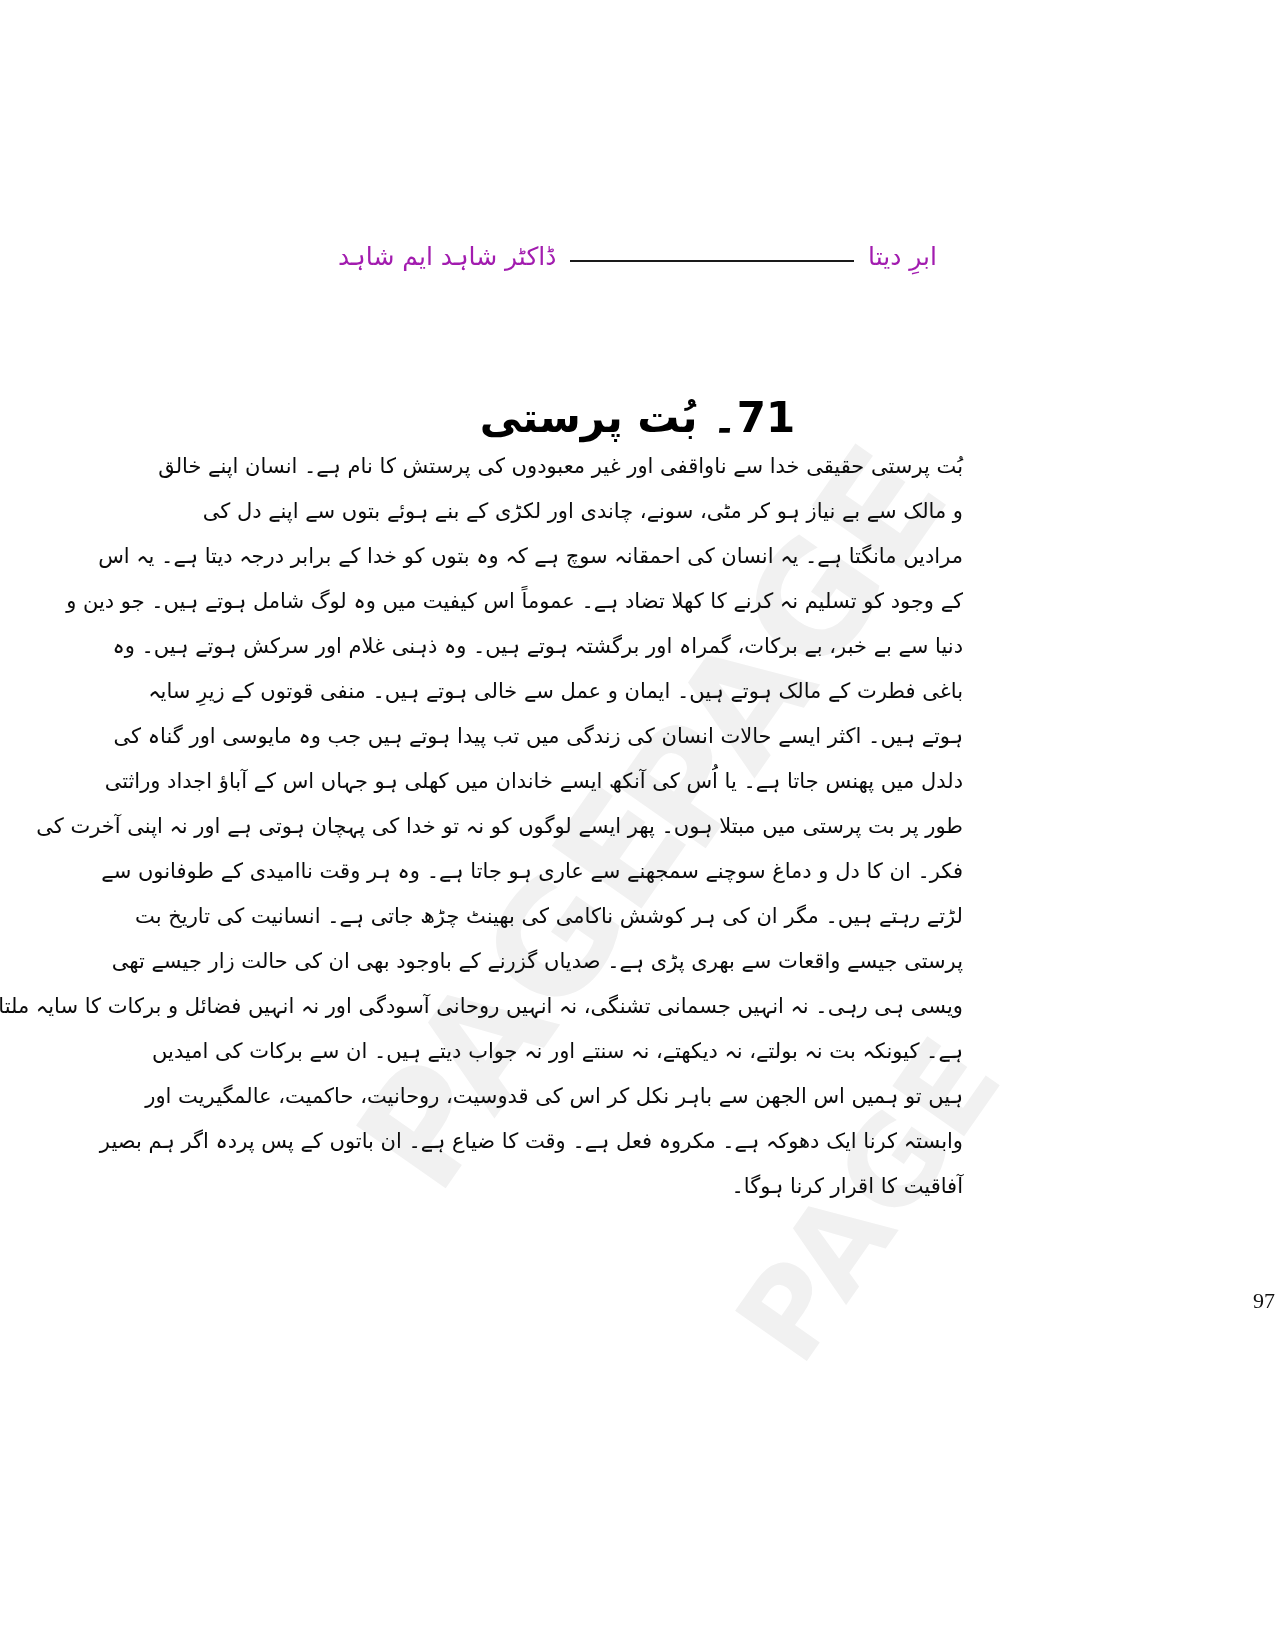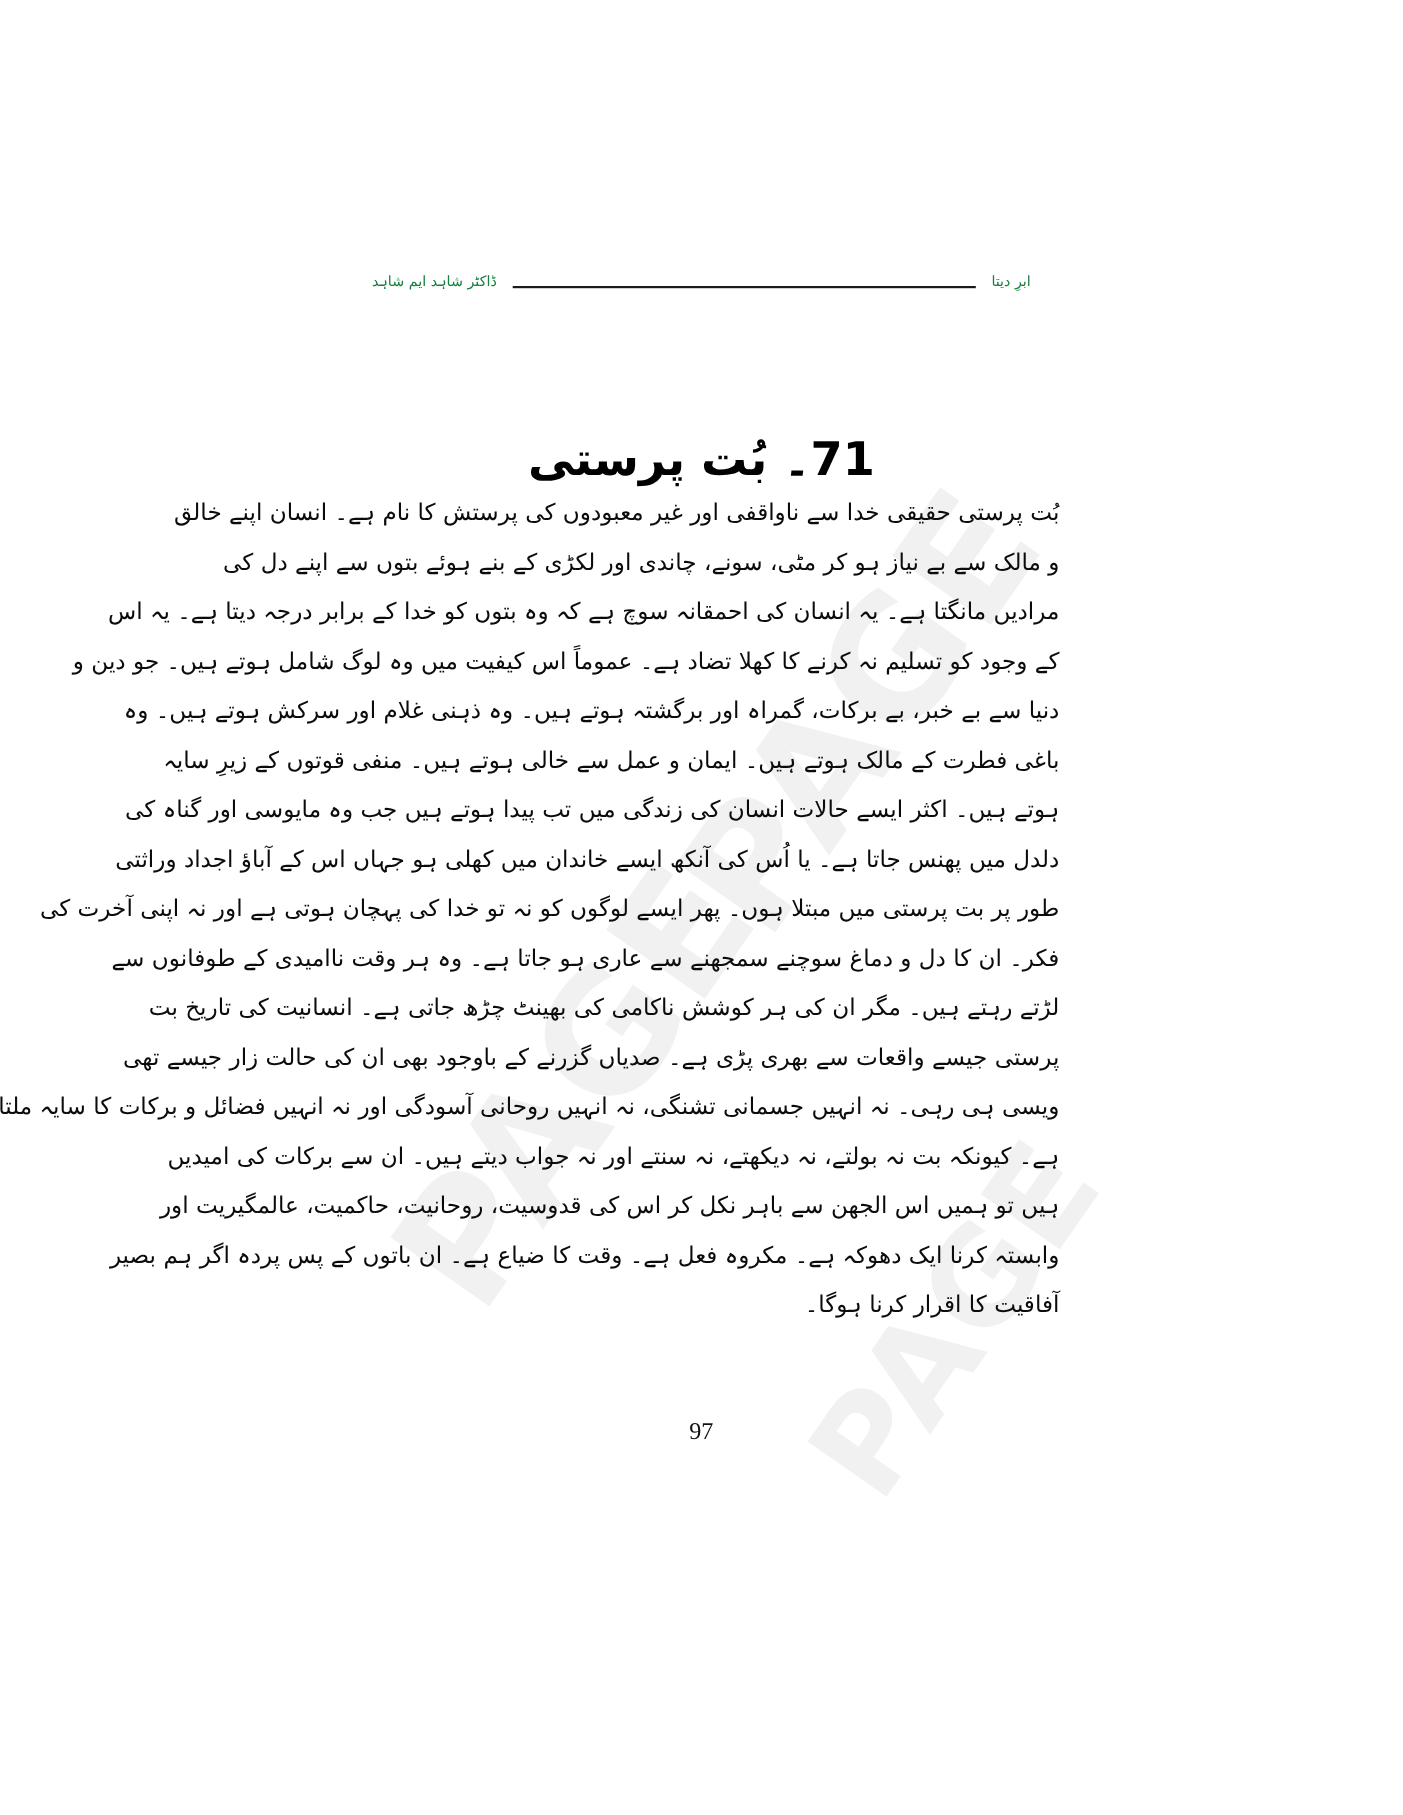--- a/index.html
+++ b/index.html
@@ -45,23 +45,23 @@
     right: 338px;
     left: 338px;
     height: 46px;
     display: flex;
     flex-direction: row;
     align-items: center;
     justify-content: space-between;
     z-index: 2;
   }
   .header-text {
-    font-size: 13px;
+    font-size: 25px;
     line-height: 1;
-    color: #15803d;
+    color: #a21caf;
     white-space: nowrap;
     font-family: "DejaVu Sans", sans-serif;
   }
   .header-right { padding-bottom: 6px; }
   .header-left  { padding-bottom: 6px; }
   .header-rule {
     flex: 1 1 auto;
     height: 0;
     border-top: 2px solid #1a1a1a;
     margin: 0 14px;
@@ -107,21 +107,20 @@
   .body-line.last-line {
     text-align: center;
   }
 
   
   .page-number {
     position: absolute;
     top: 1288px;
     left: 0;
     right: 0;
-    text-align: center;
     font-size: 22px;
     color: #111111;
     z-index: 2;
     font-family: "Liberation Serif", serif;
   }
 </style>
 </head>
 <body>
 
 <div class="page">

